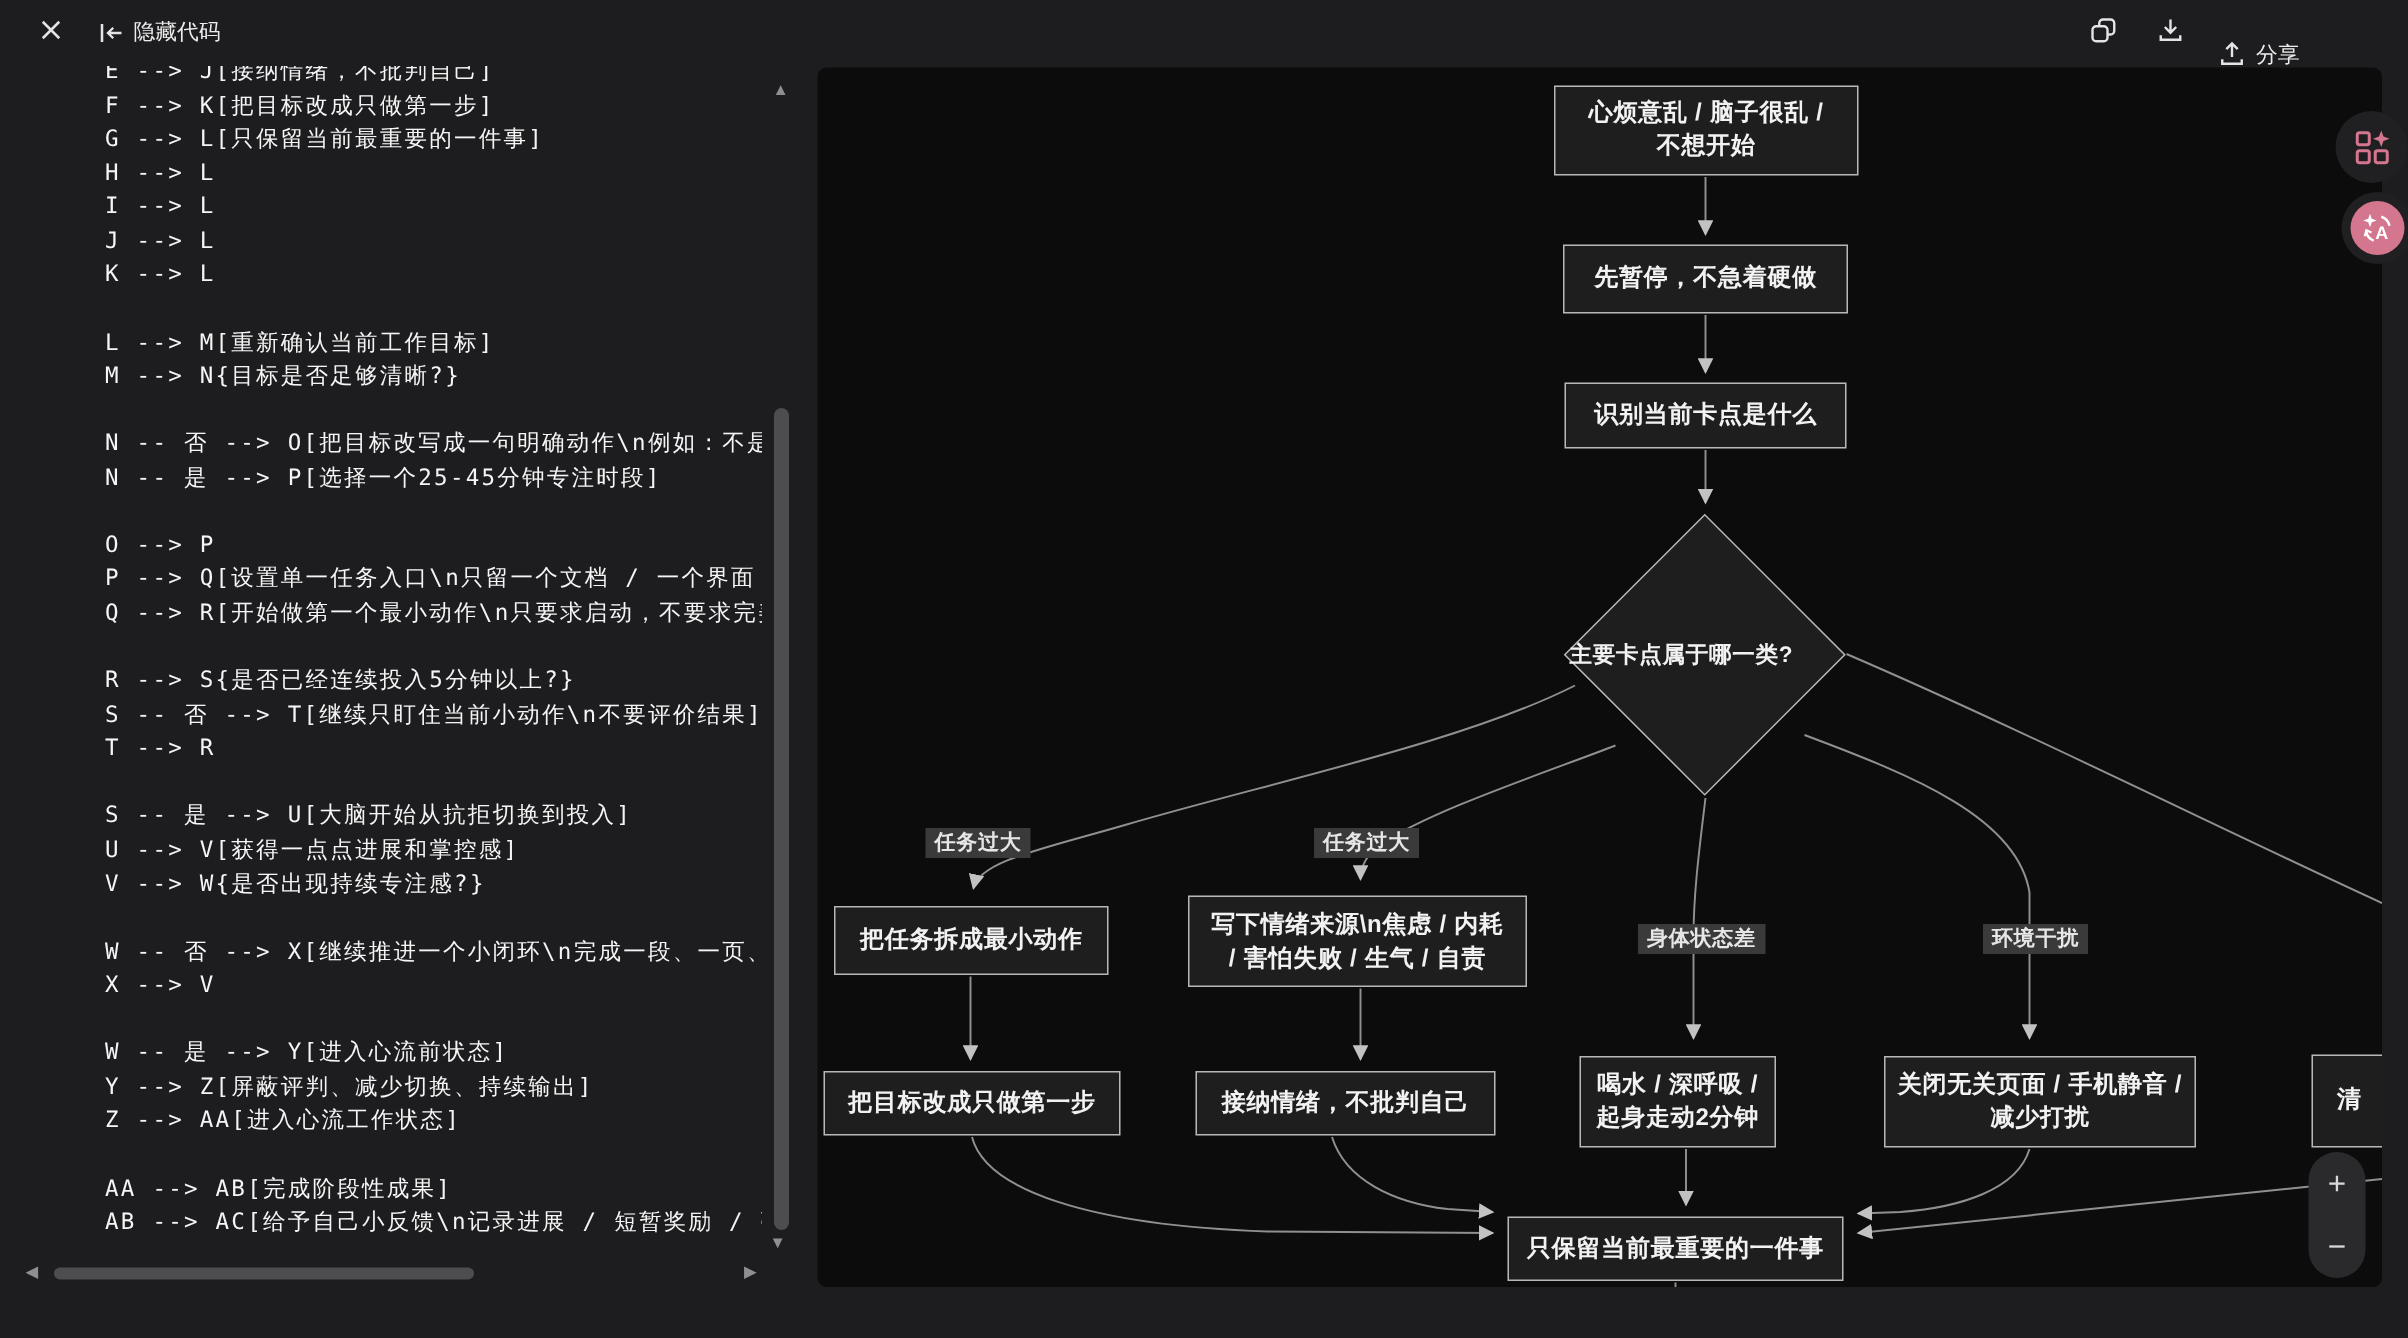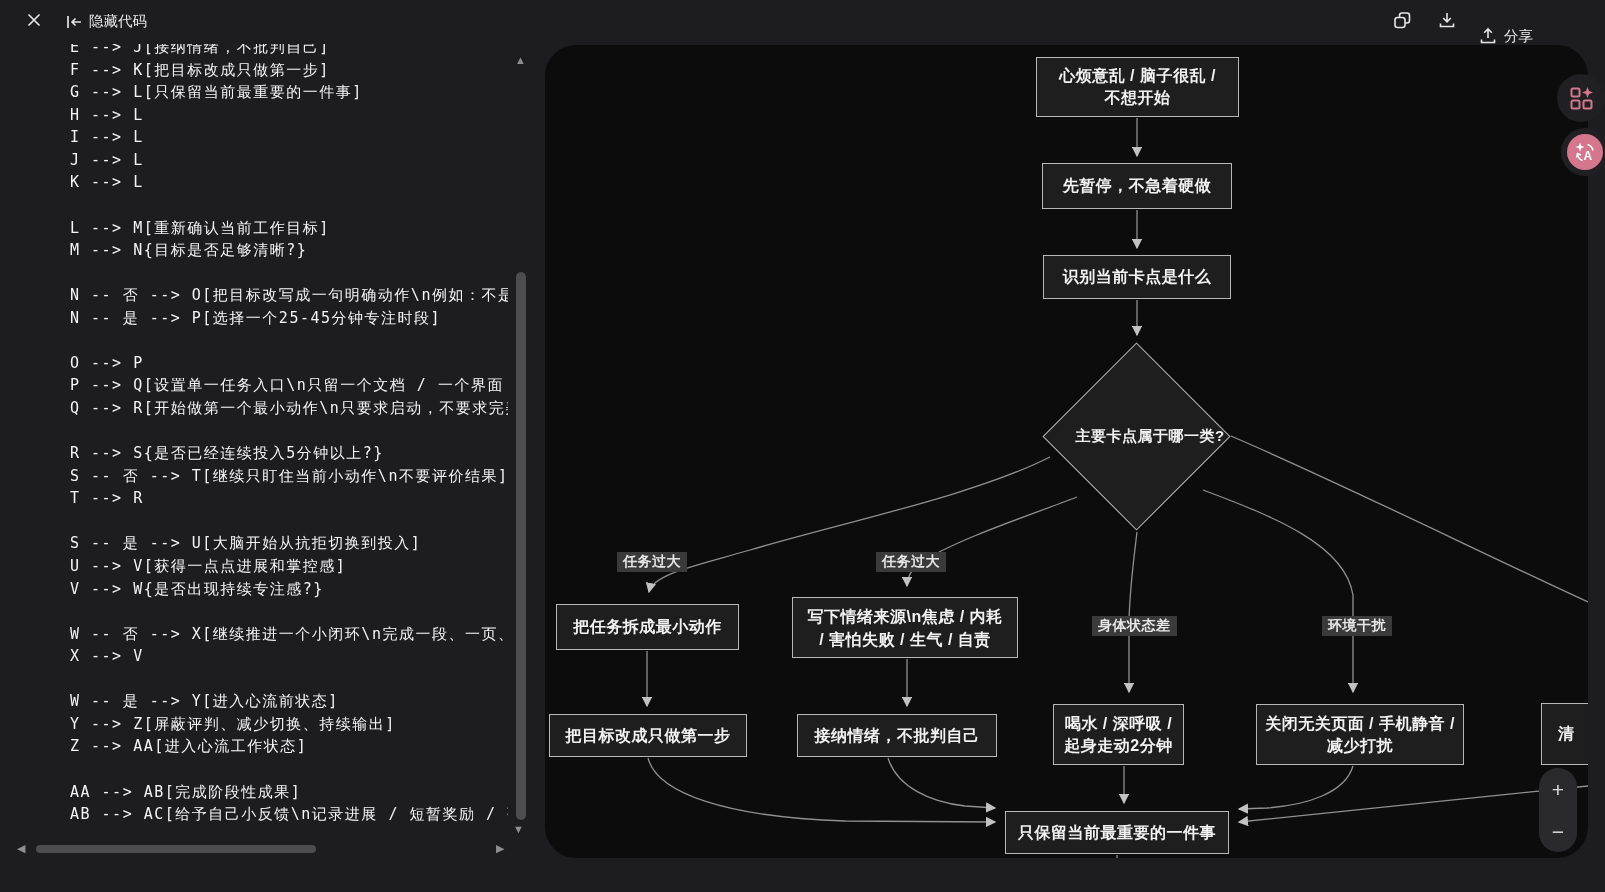--- a/index.html
+++ b/index.html
@@ -17,21 +17,21 @@
                font-family:"DejaVu Sans Mono","Liberation Mono",monospace;
                font-size:15px; letter-spacing:1.5px; line-height:22.57px;
                color:#f5f5f5; white-space:pre; }
 
   
   .sb-arrow { position:absolute; color:#8f8f8f; font-size:11px; line-height:11px; z-index:6; cursor:pointer; }
   .sb-thumb { position:absolute; background:#4d4d4f; border-radius:5px; z-index:6; cursor:pointer; }
 
   
   #canvas { position:absolute; left:545px; top:45px; width:1043px; height:813px;
-            background:#0c0c0d; border-radius:31px; overflow:hidden; z-index:10; }
+            background:#0c0c0d; border-radius:6px; overflow:hidden; z-index:10; }
   #edges { position:absolute; left:0; top:0; }
 
   .node { position:absolute; background:#1e1e1f; border:1.4px solid #b8b8b8;
           color:#f2f2f2; font-size:16px; font-weight:600; letter-spacing:.5px;
           display:flex; align-items:center; justify-content:center; text-align:center;
           white-space:pre-line; line-height:22px; }
   .diamond { position:absolute; background:#1e1e1f; border:1.4px solid #b8b8b8;
              transform:rotate(45deg); }
   .diamond-label { position:absolute; color:#f2f2f2; font-size:15px; font-weight:600;
                    text-align:center; letter-spacing:.5px; }
@@ -168,21 +168,21 @@
       <path d="M572,810 L572,814"></path>
     </g>
   </svg>
 
   <div class="node" style="left:491px; top:12px;  width:203px; height:60px;">心烦意乱 / 脑子很乱 /
 不想开始</div>
   <div class="node" style="left:498px; top:210px; width:188px; height:44px;">识别当前卡点是什么</div>
   <div class="node" style="left:497px; top:118px; width:190px; height:46px;">先暂停，不急着硬做</div>
 
   <div class="diamond" style="left:525px; top:325px; width:133px; height:133px;"></div>
-  <div class="diamond-label" style="left:505px; top:382px; width:200px;">主要卡点属于哪一类?</div>
+  <div class="diamond-label" style="left:476px; top:382px; width:200px;">主要卡点属于哪一类?</div>
 
   <div class="edge-label" style="left:72px;  top:507px;">任务过大</div>
   <div class="edge-label" style="left:331px; top:507px;">任务过大</div>
   <div class="edge-label" style="left:547px; top:571px;">身体状态差</div>
   <div class="edge-label" style="left:777px; top:571px;">环境干扰</div>
 
   <div class="node" style="left:11px;  top:559px; width:183px; height:46px;">把任务拆成最小动作</div>
   <div class="node" style="left:247px; top:552px; width:226px; height:61px; line-height:23px;">写下情绪来源\n焦虑 / 内耗
 / 害怕失败 / 生气 / 自责</div>
   <div class="node" style="left:508px; top:659px; width:131px; height:61px;">喝水 / 深呼吸 /

